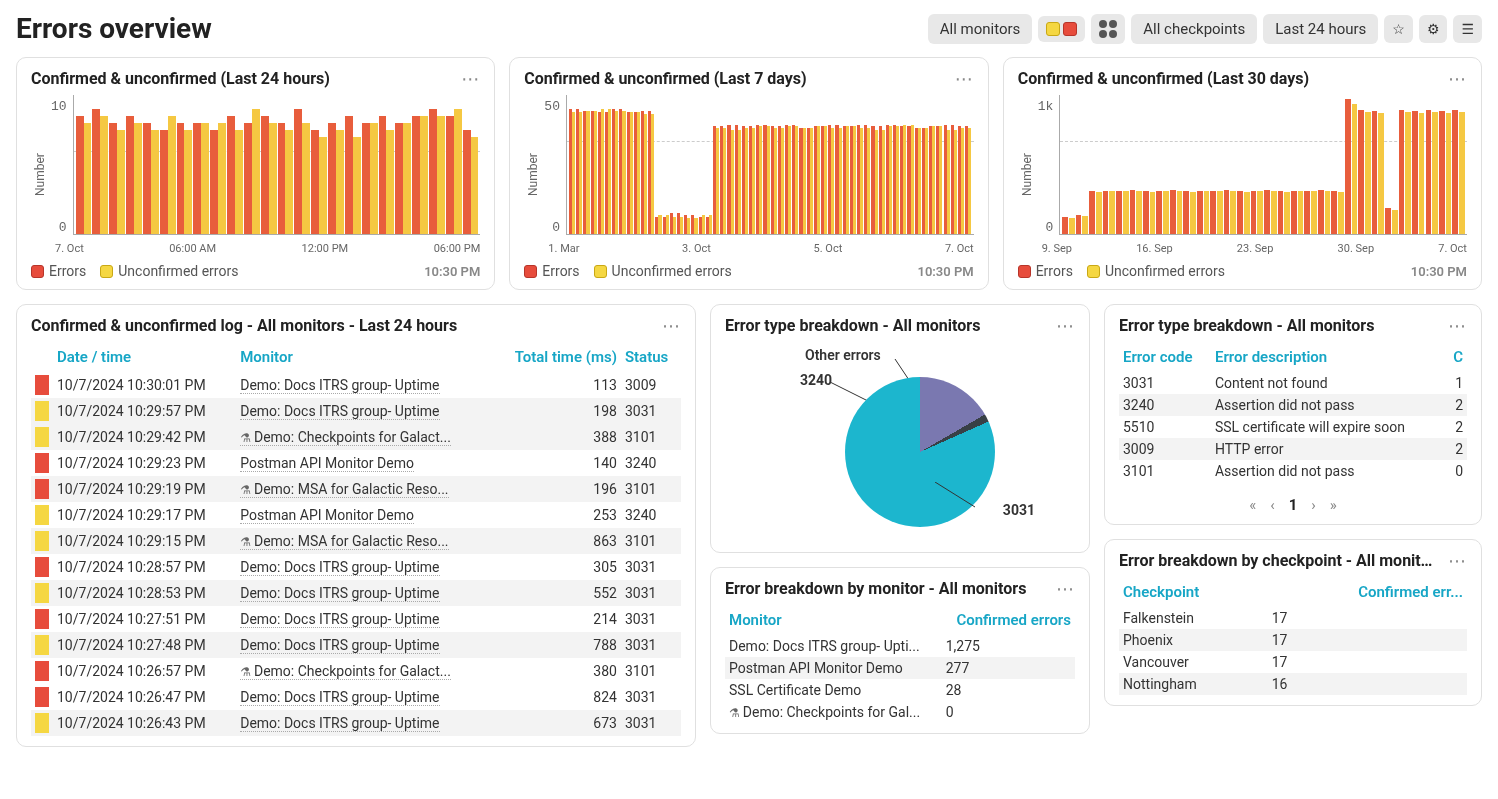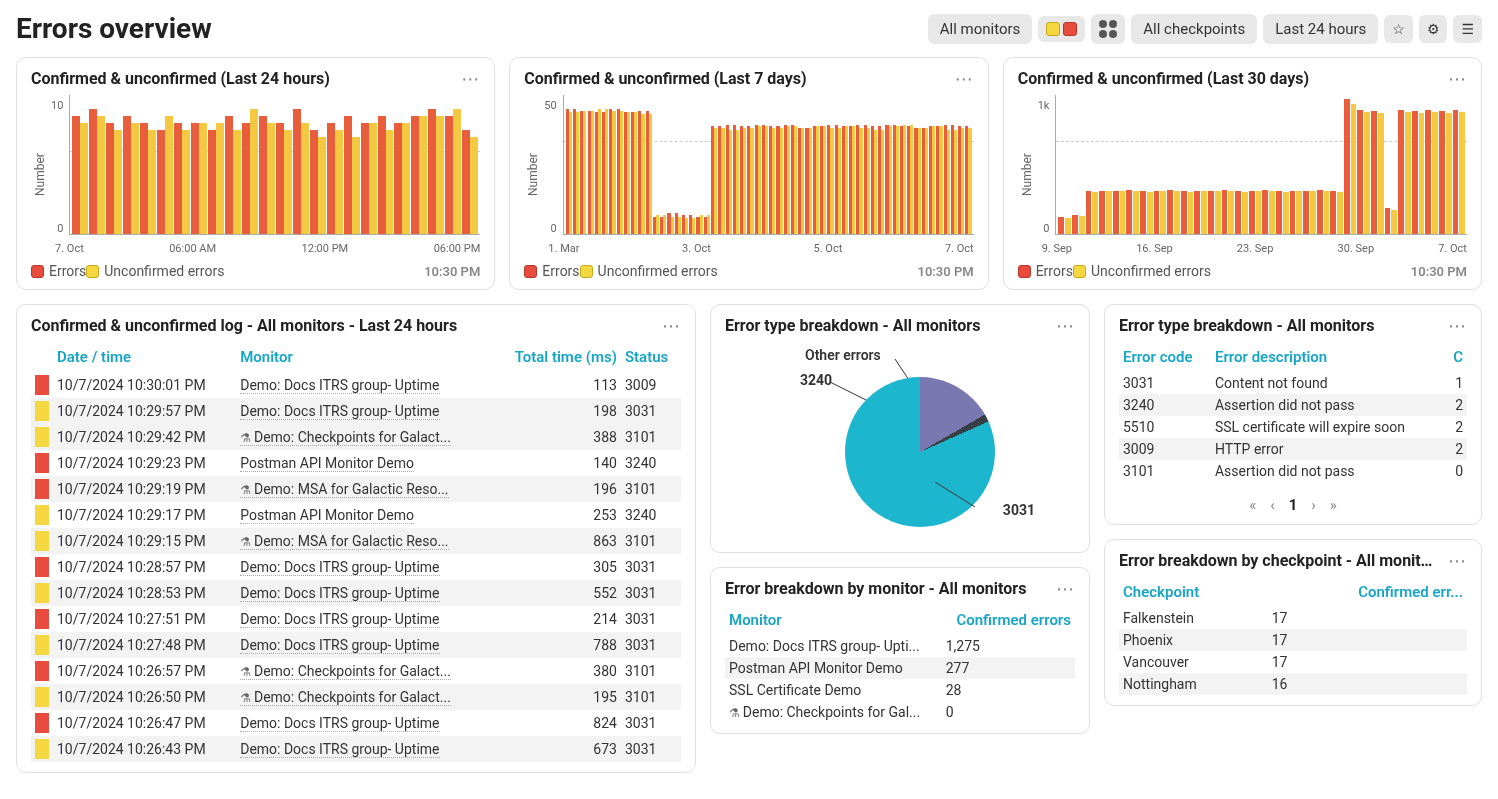--- a/index.html
+++ b/index.html
@@ -15,30 +15,30 @@
 .sq.red { background: #e74c3c; border-color: #b7352a; }
 .dot4 { display: grid; grid-template-columns: 8px 8px; grid-template-rows: 8px 8px; gap: 2px; }
 .dot4 span { background: #555; border-radius: 50%; }
 .grid { display: grid; grid-template-columns: 1fr 1fr 1fr; gap: 14px; margin-bottom: 14px; }
 .card { border: 1px solid #e0e0e0; border-radius: 10px; padding: 10px 14px 10px 14px; position: relative; background: #fff; }
 .card-header { display: flex; justify-content: space-between; align-items: center; margin-bottom: 6px; }
 .card-title { font-weight: 700; font-size: 16px; color: #222; }
 .card-menu { color: #888; font-size: 18px; cursor: pointer; letter-spacing: 1px; }
 .chart-area { position: relative; height: 160px; display: flex; }
 .y-label { writing-mode: vertical-rl; transform: rotate(180deg); font-size: 12px; color: #666; padding: 0 2px; text-align: center; }
-.y-axis { display: flex; flex-direction: column; justify-content: space-between; font-size: 11px; color: #666; padding: 4px 6px 20px 2px; text-align: right; }
+.y-axis { display: flex; flex-direction: column; justify-content: space-between; font-size: 13px; color: #666; padding: 4px 6px 20px 2px; text-align: right; font-family: Liberation Mono, monospace; }
 .bars-container { flex: 1; position: relative; border-bottom: 1px solid #aaa; border-left: 1px solid #aaa; margin-bottom: 20px; }
 .bars { position: absolute; bottom: 0; left: 0; right: 0; display: flex; align-items: flex-end; gap: 1px; height: 100%; padding: 0 2px; }
 .bar-grp { flex: 1; display: flex; gap: 0; align-items: flex-end; height: 100%; }
 .bar-e { background: #e85d3c; width: 50%; }
 .bar-u { background: #f5c842; width: 50%; }
 .grid-line { position: absolute; left: 0; right: 0; border-top: 1px dashed #ccc; }
 .x-ticks { display: flex; justify-content: space-between; font-size: 11px; color: #666; position: absolute; bottom: 0; left: 24px; right: 0; }
 .legend-row { display: flex; align-items: center; justify-content: space-between; margin-top: 8px; font-size: 14px; }
-.legend-left { display: flex; gap: 0; align-items: center; justify-content: center; }
+.legend-left { display: flex; gap: 14px; align-items: center; justify-content: center; }
 .legend-item { display: flex; align-items: center; gap: 5px; color: #555; }
 .legend-sq { width: 13px; height: 13px; border-radius: 3px; }
 .legend-sq.red { background: #e74c3c; border: 1.5px solid #b7352a; }
 .legend-sq.yellow { background: #f5d742; border: 1.5px solid #c9a815; }
 .timestamp { color: #888; font-size: 13px; font-weight: 600; }
 .grid2 { display: grid; grid-template-columns: 680px 380px 1fr; gap: 14px; }
 .tbl { width: 100%; border-collapse: collapse; font-size: 14px; }
 .tbl th { text-align: left; color: #17a6c6; font-weight: 600; padding: 6px 4px; font-size: 15px; }
 .tbl th.num, .tbl td.num { text-align: right; }
 .tbl td { padding: 3px 4px; white-space: nowrap; overflow: hidden; text-overflow: ellipsis; }
@@ -763,29 +763,20 @@
             </tr>
             <tr>
               <td class="status-bar red">
                 <div></div>
               </td>
     <td>10/7/2024 10:26:57 PM</td>
     <td><span class="monitor-cell"><span class="flask">⚗</span>Demo: Checkpoints for Galact...</span></td>
     <td class="num">380</td>
     <td>3101</td>
             </tr>
-            <tr class="alt">
-              <td class="status-bar yellow">
-                <div></div>
-              </td>
-    <td>10/7/2024 10:26:50 PM</td>
-    <td><span class="monitor-cell"><span class="flask">⚗</span>Demo: Checkpoints for Galact...</span></td>
-    <td class="num">195</td>
-    <td>3101</td>
-            </tr>
             <tr>
               <td class="status-bar red">
                 <div></div>
               </td>
     <td>10/7/2024 10:26:47 PM</td>
     <td><span class="monitor-cell">Demo: Docs ITRS group- Uptime</span></td>
     <td class="num">824</td>
     <td>3031</td>
             </tr>
             <tr class="alt">

